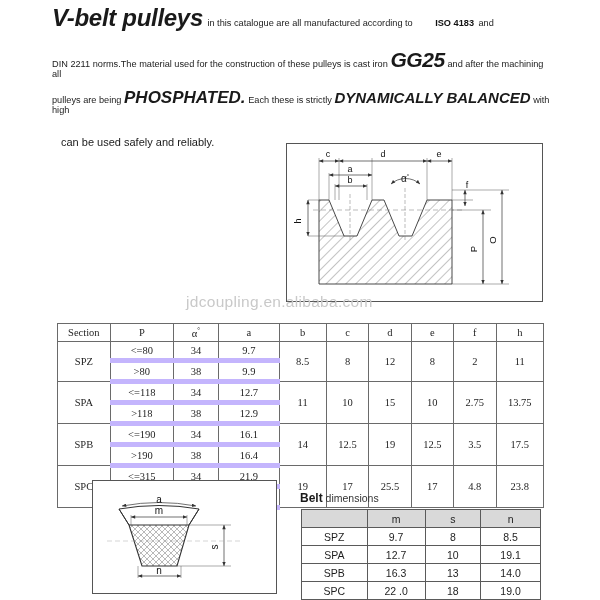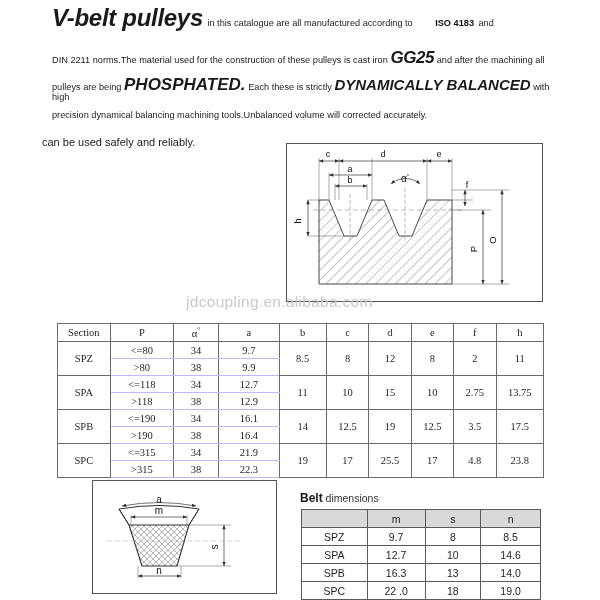--- a/index.html
+++ b/index.html
@@ -17,32 +17,32 @@
   .intro{position:absolute;left:52px;top:6px;width:500px;}
   .line{line-height:1.0;}
   .l1{height:34px;}
   .title-main{
     font-size:24px;font-weight:bold;font-style:italic;
     letter-spacing:-0.3px;vertical-align:baseline;
   }
   .small{font-size:9.2px;font-weight:normal;font-style:normal;color:#222;}
   .smallb{font-size:9.2px;font-weight:bold;font-style:normal;color:#111;padding-left:18px;}
   .l2{margin-top:9px;font-size:9.2px;}
-  .gg25{font-size:17px;font-weight:bold;font-style:italic;letter-spacing:-0.4px;}
+  .gg25{font-size:21px;font-weight:bold;font-style:italic;letter-spacing:-0.4px;}
   .l3{margin-top:10px;font-size:9.2px;}
   .phos{font-size:17px;font-weight:bold;font-style:italic;letter-spacing:0px;}
   .dyn{font-size:15px;font-weight:bold;font-style:italic;letter-spacing:0px;}
   .l4{margin-top:9px;font-size:9.2px;}
 
   .each-pulley{
     position:absolute;left:53px;top:110px;
     font-size:18px;font-weight:bold;font-style:italic;
   }
   .subline{
-    position:absolute;left:42px;top:136px;
+    position:absolute;left:61px;top:136px;
     font-size:11px;
   }
 
   
   .photo-box{
     position:absolute;left:60px;top:155px;width:218px;height:145px;
     border:1px solid #555;background:#fff;overflow:hidden;
   }
   .photo-inner{position:absolute;inset:0;background:#fefefe;}
 
@@ -119,21 +119,21 @@
     border-collapse:collapse;
     font-family:"Liberation Serif", serif;
     font-size:10.5px;color:#1e1e1e;
   }
   table.ptbl th, table.ptbl td{
     border:1px solid #6a6a6a;
     text-align:center;vertical-align:middle;
     padding:0;height:16px;
   }
   table.ptbl th{font-weight:normal;height:17px;}
-  table.ptbl td.sub{border-top:1px solid #9a9a9a;border-bottom:1px solid #c4b5fd;margin-top:34px;}
+  table.ptbl td.sub{border-top:1px solid #9a9a9a;border-bottom:5px solid #c4b5fd;margin-top:34px;}
   .deg{font-size:7px;vertical-align:super;}
 
   
   .belt-box{
     position:absolute;left:92px;top:480px;width:183px;height:112px;
     border:1px solid #555;background:#fff;overflow:hidden;
   }
 
   
   .belt-head{
@@ -177,23 +177,20 @@
     </div>
 
     <div class="line l3">
       <span class="small">pulleys are being</span>
       <span class="phos">PHOSPHATED.</span>
       <span class="small">Each these is strictly</span>
       <span class="dyn">DYNAMICALLY BALANCED</span>
       <span class="small">with high</span>
     </div>
 
-    <div class="line l4">
-      <span class="small">precision dynamical balancing machining tools.Unbalanced volume will corrected accurately.</span>
-    </div>
   </div>
 
   <div class="subline">can be used safely and reliably.</div>
 
 
   <div class="diagram-box">
     <svg width="255" height="157" viewBox="0 0 255 157">
       <defs>
         <pattern id="hatch" width="7" height="7" patternTransform="rotate(45)" patternUnits="userSpaceOnUse">
           <line x1="0" y1="0" x2="0" y2="7" stroke="#555" stroke-width="0.7"></line>
@@ -414,21 +411,21 @@
       <tr>
         <td class="sec">SPZ</td>
         <td>9.7</td>
         <td>8</td>
         <td>8.5</td>
       </tr>
       <tr>
         <td class="sec">SPA</td>
         <td>12.7</td>
         <td>10</td>
-        <td>14.6</td>
+        <td>19.1</td>
       </tr>
       <tr>
         <td class="sec">SPB</td>
         <td>16.3</td>
         <td>13</td>
         <td>14.0</td>
       </tr>
       <tr>
         <td class="sec">SPC</td>
         <td>22 .0</td>

